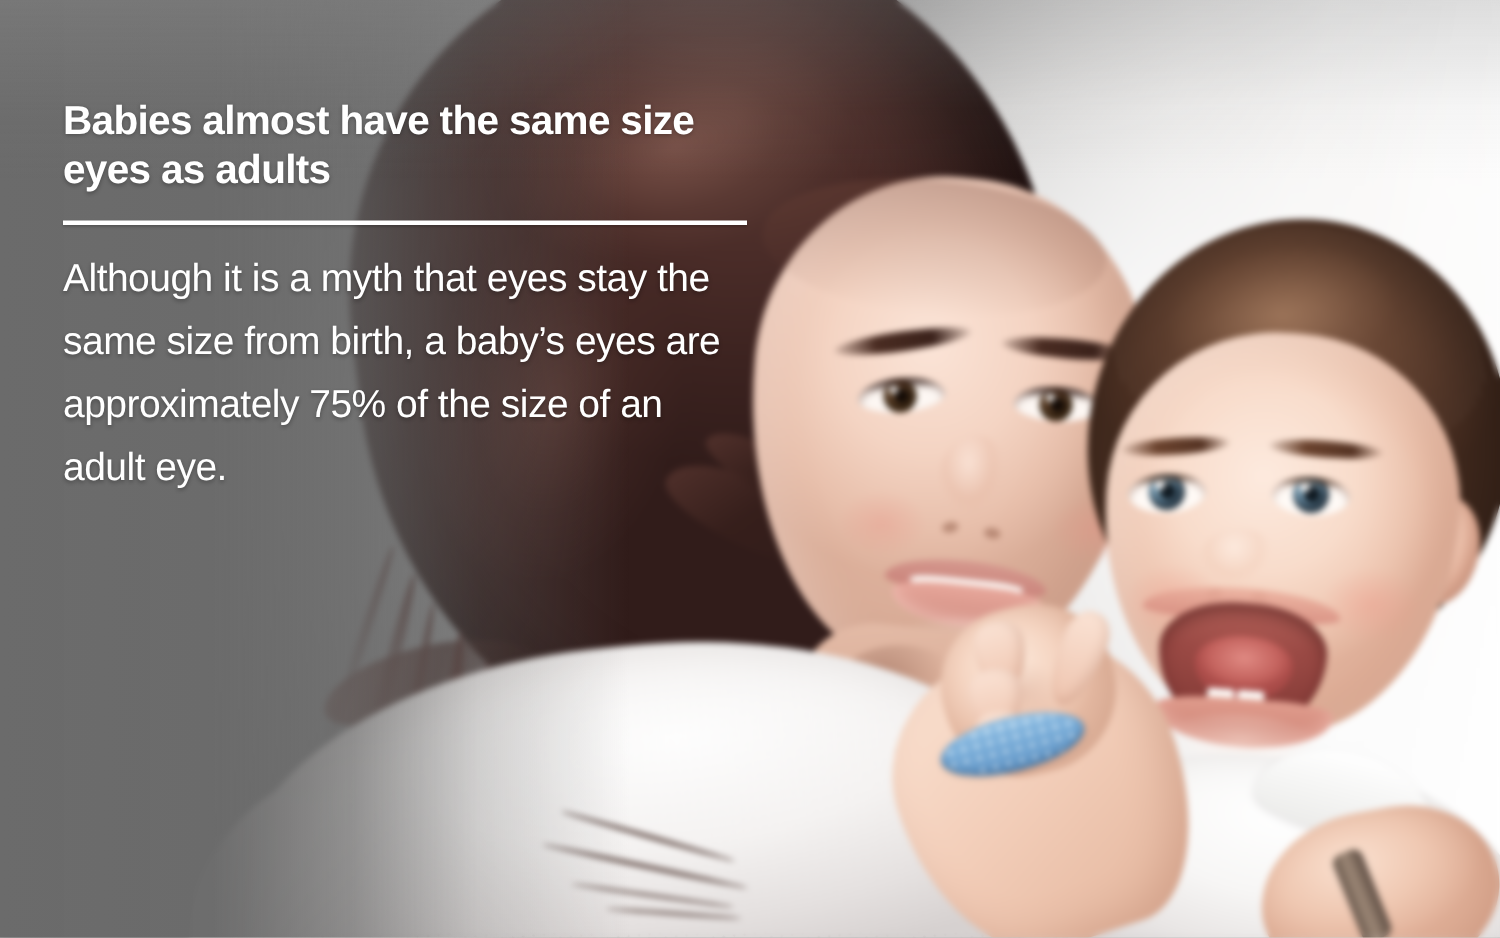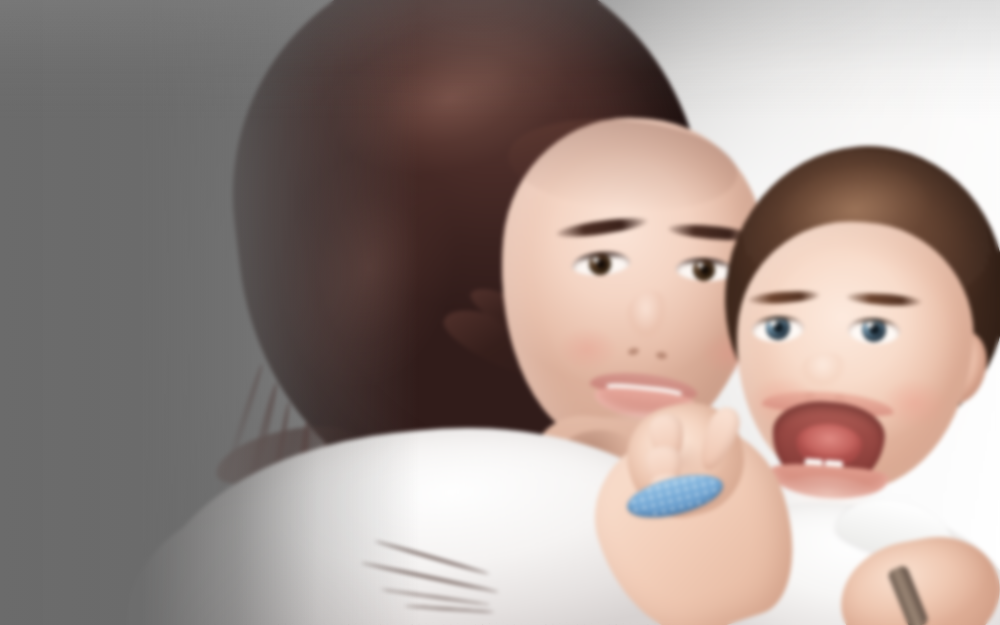--- a/index.html
+++ b/index.html
@@ -771,14 +771,19 @@
     <div class="strand s1"></div>
     <div class="strand s2"></div>
     <div class="strand s3"></div>
     <div class="strand s4"></div>
 
     <div class="photo-soften"></div>
     <div class="photo-fade-left"></div>
     <div class="photo-fade-top"></div>
   </div>
 
+  <div class="text-block">
+    <h1 class="headline">Babies almost have the same size eyes as adults</h1>
+    <div class="divider"></div>
+    <p class="body-copy">Although it is a myth that eyes stay the same size from birth, a baby’s eyes are approximately 75% of the size of an adult eye.</p>
+  </div>
 
 </div>
 
 </body></html>

